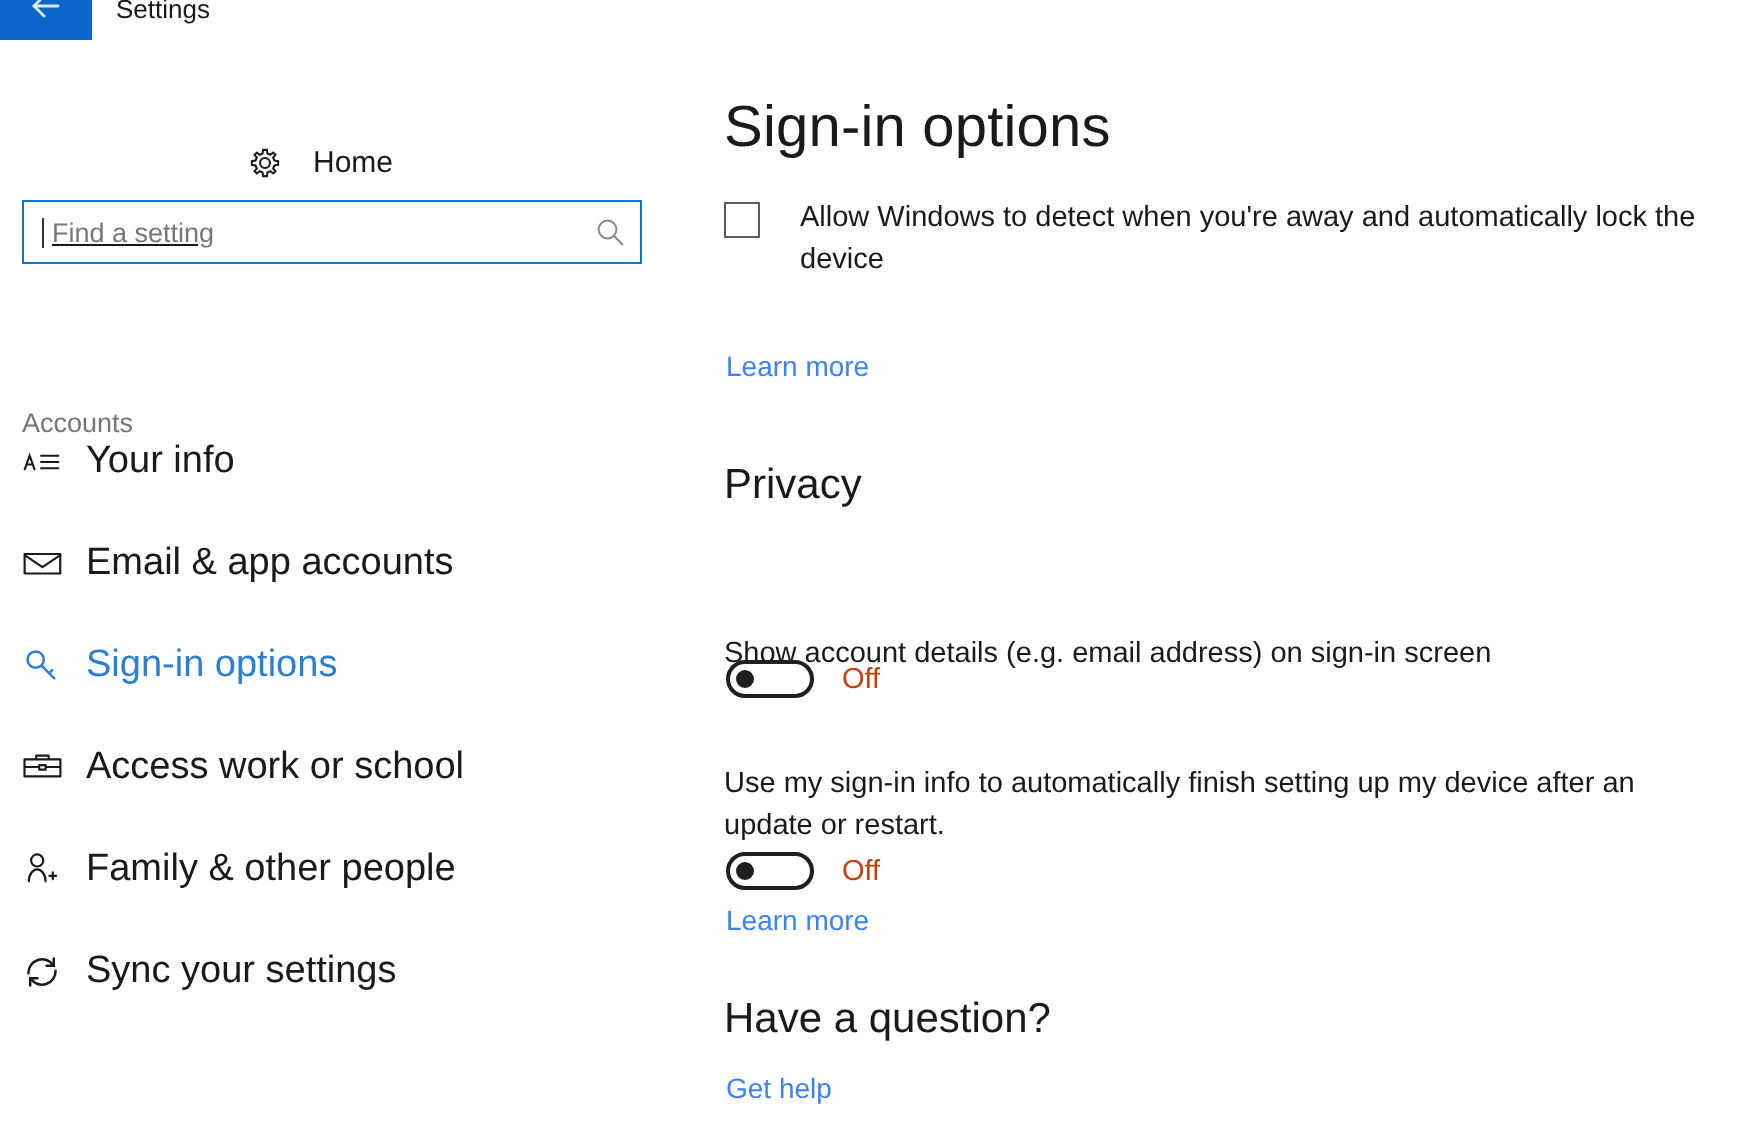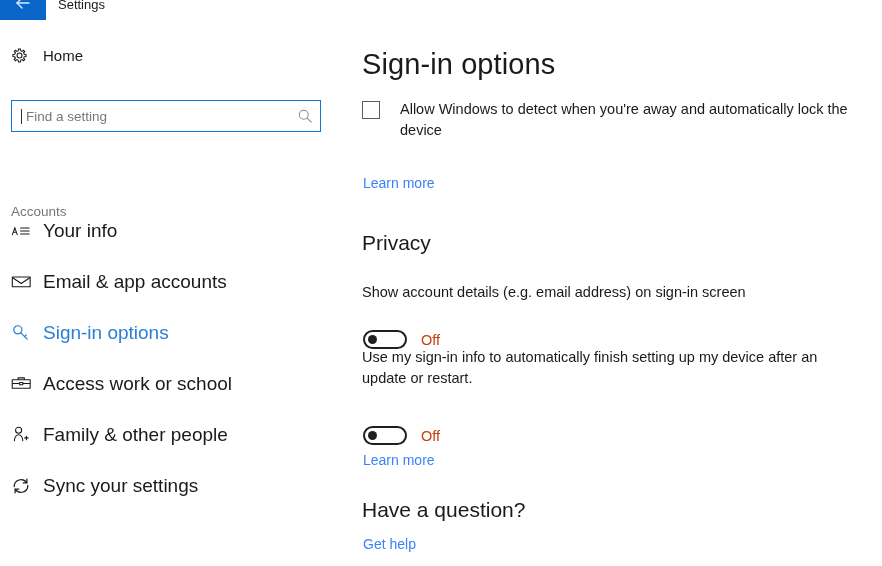--- a/index.html
+++ b/index.html
@@ -24,30 +24,30 @@
   .app-title {
     position:absolute; left:58px; top:-5px;
     font-size:13px; color:#1a1a1a; line-height:20px;
     white-space:nowrap;
   }
 
   
   .sidebar { position:absolute; left:0; top:20px; width:340px; height:546px; background:#ffffff; }
 
   .home-row {
-    position:absolute; left:10px; top:20px; width:300px; height:30px;
-    display:flex; align-items:center; cursor:pointer;
+    position:absolute; left:10px; top:46px; width:300px; height:30px;
+    display:flex; align-items:center; cursor:pointer;justify-content:center;
   }
   .home-row .ic { width:30px; display:flex; align-items:center; justify-content:flex-start; }
   .home-row .lbl { font-size:15px; color:#1a1a1a; margin-left:3px; }
 
   .search-box {
     position:absolute; left:11px; top:80px; width:310px; height:32px;
     border:1.6px solid #0a78d4; background:#ffffff;
-    display:flex; align-items:center; cursor:text;
+    display:flex; align-items:center; cursor:text;text-decoration:underline;
   }
   .search-caret { width:1px; height:15px; background:#333; margin-left:9px; }
   .search-input {
     border:none; outline:none; background:transparent;
     font-family:"Liberation Sans", sans-serif; font-size:13.5px;
     color:#1a1a1a; padding:0 4px; flex:1; height:100%;
   }
   .search-input::placeholder { color:#777777; opacity:1; }
   .search-ic { width:30px; display:flex; align-items:center; justify-content:center; }
 
@@ -80,21 +80,21 @@
   }
   .check-label { font-size:14.5px; line-height:21px; color:#1a1a1a; margin-left:20px; max-width:460px; }
 
   .link { color:#3b82f6; font-size:14px; text-decoration:none; cursor:pointer; }
 
   .lnk-1 { position:absolute; left:3px; top:155px; }
 
   .h2 { font-size:21px; font-weight:400; color:#1a1a1a;text-align:center; }
   .h2-privacy { position:absolute; left:2px; top:211px; }
 
-  .setting-text { position:absolute; font-size:14.5px; line-height:21px; color:#1a1a1a; }
+  .setting-text { position:absolute; font-size:14.5px; line-height:21px; color:#1a1a1a;margin-top:35px; }
   .txt-1 { left:2px; top:262px; width:500px; }
   .txt-2 { left:2px; top:327px; width:470px; }
 
   .toggle-row { position:absolute; display:flex; align-items:center; }
   .tg-1 { left:3px; top:310px; }
   .tg-2 { left:3px; top:406px; }
   .toggle {
     width:44px; height:19px; border:2px solid #1f1f1f; border-radius:10px;
     background:#ffffff; position:relative; cursor:pointer; flex:0 0 44px;
   }

